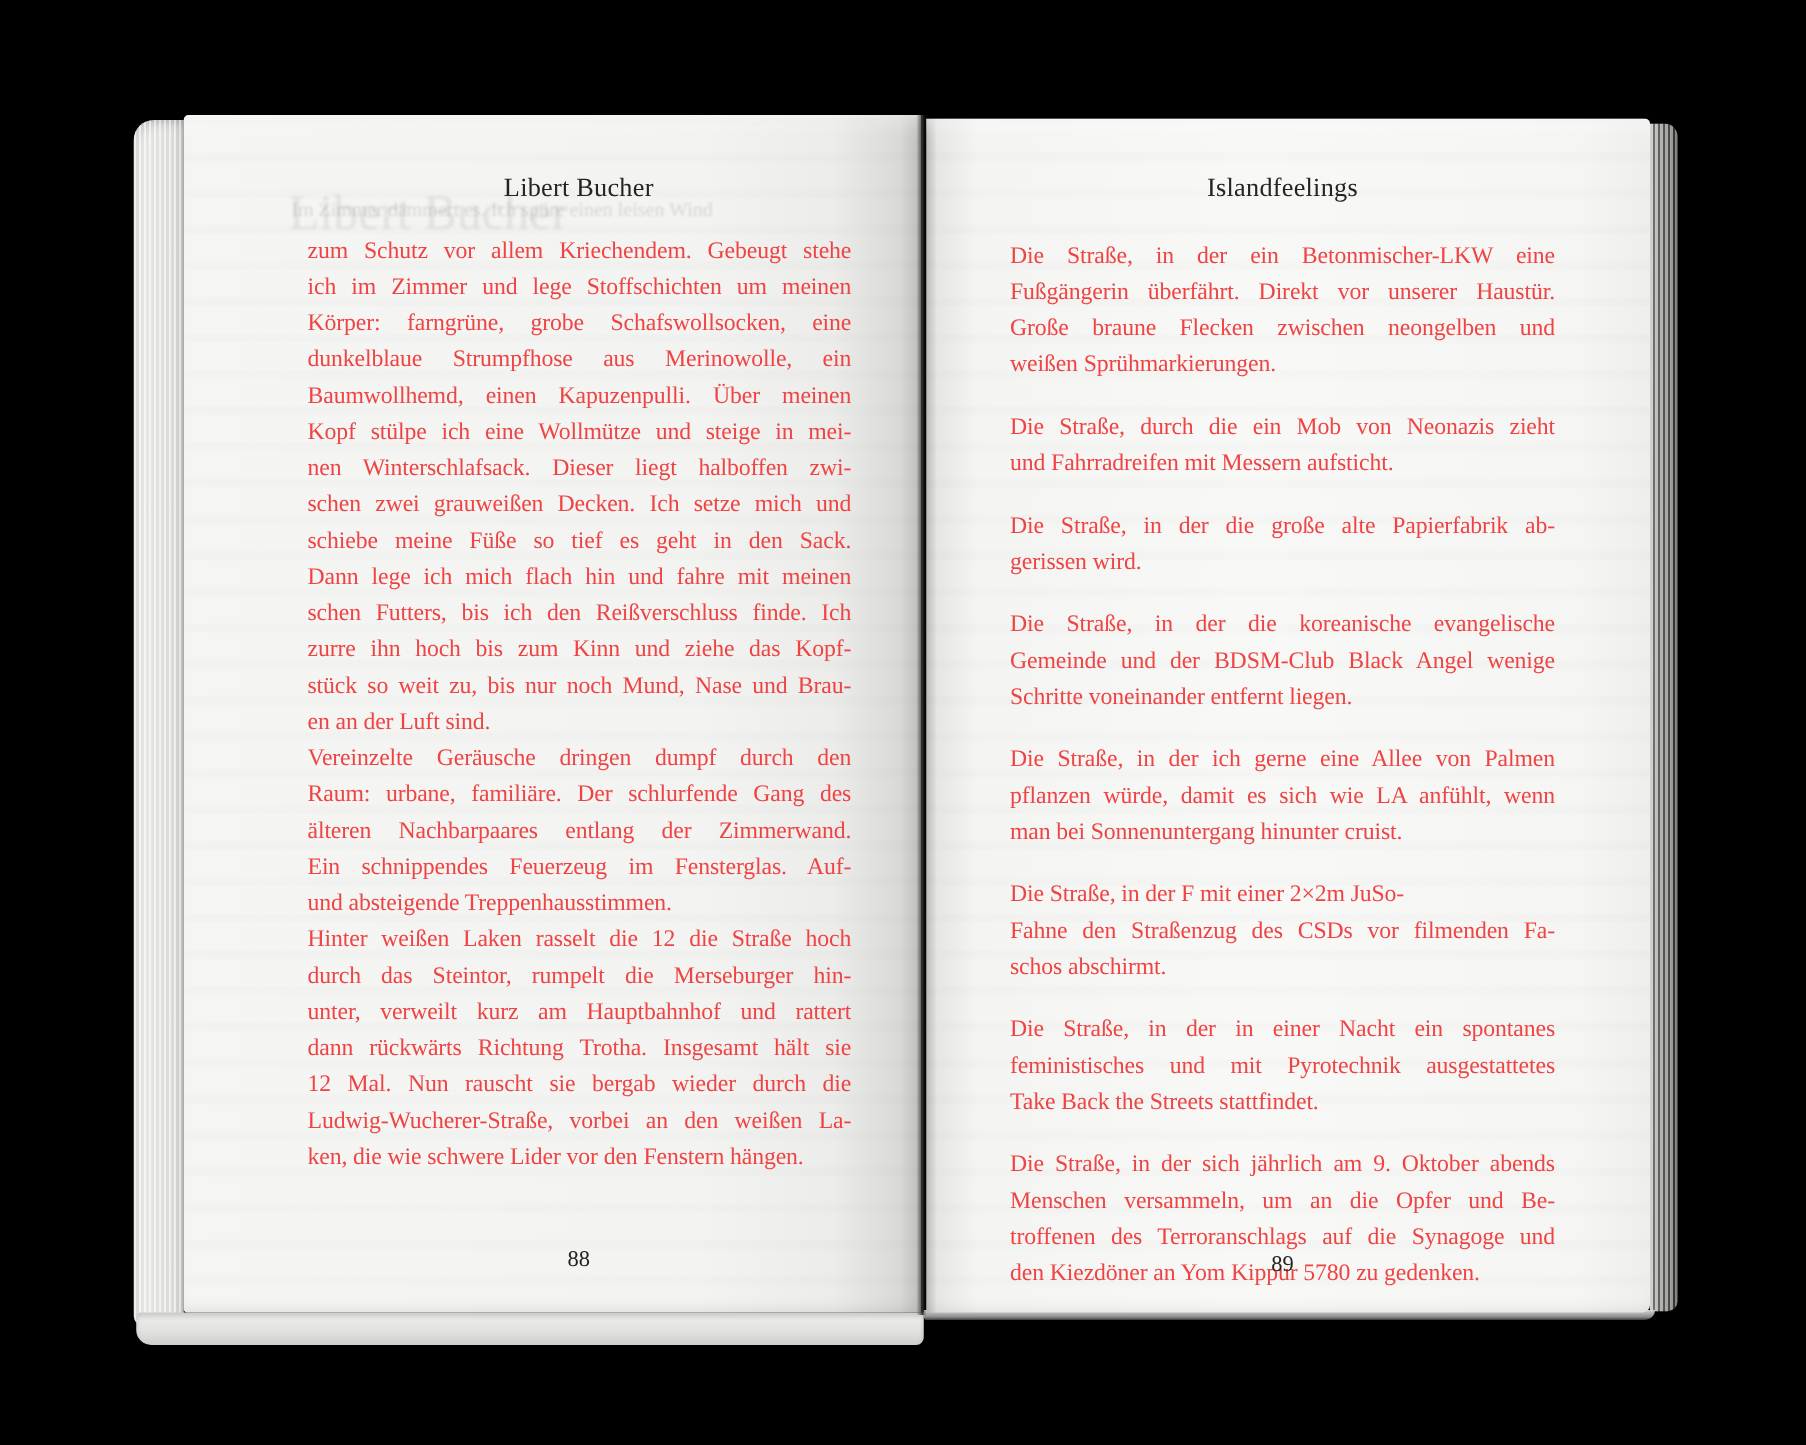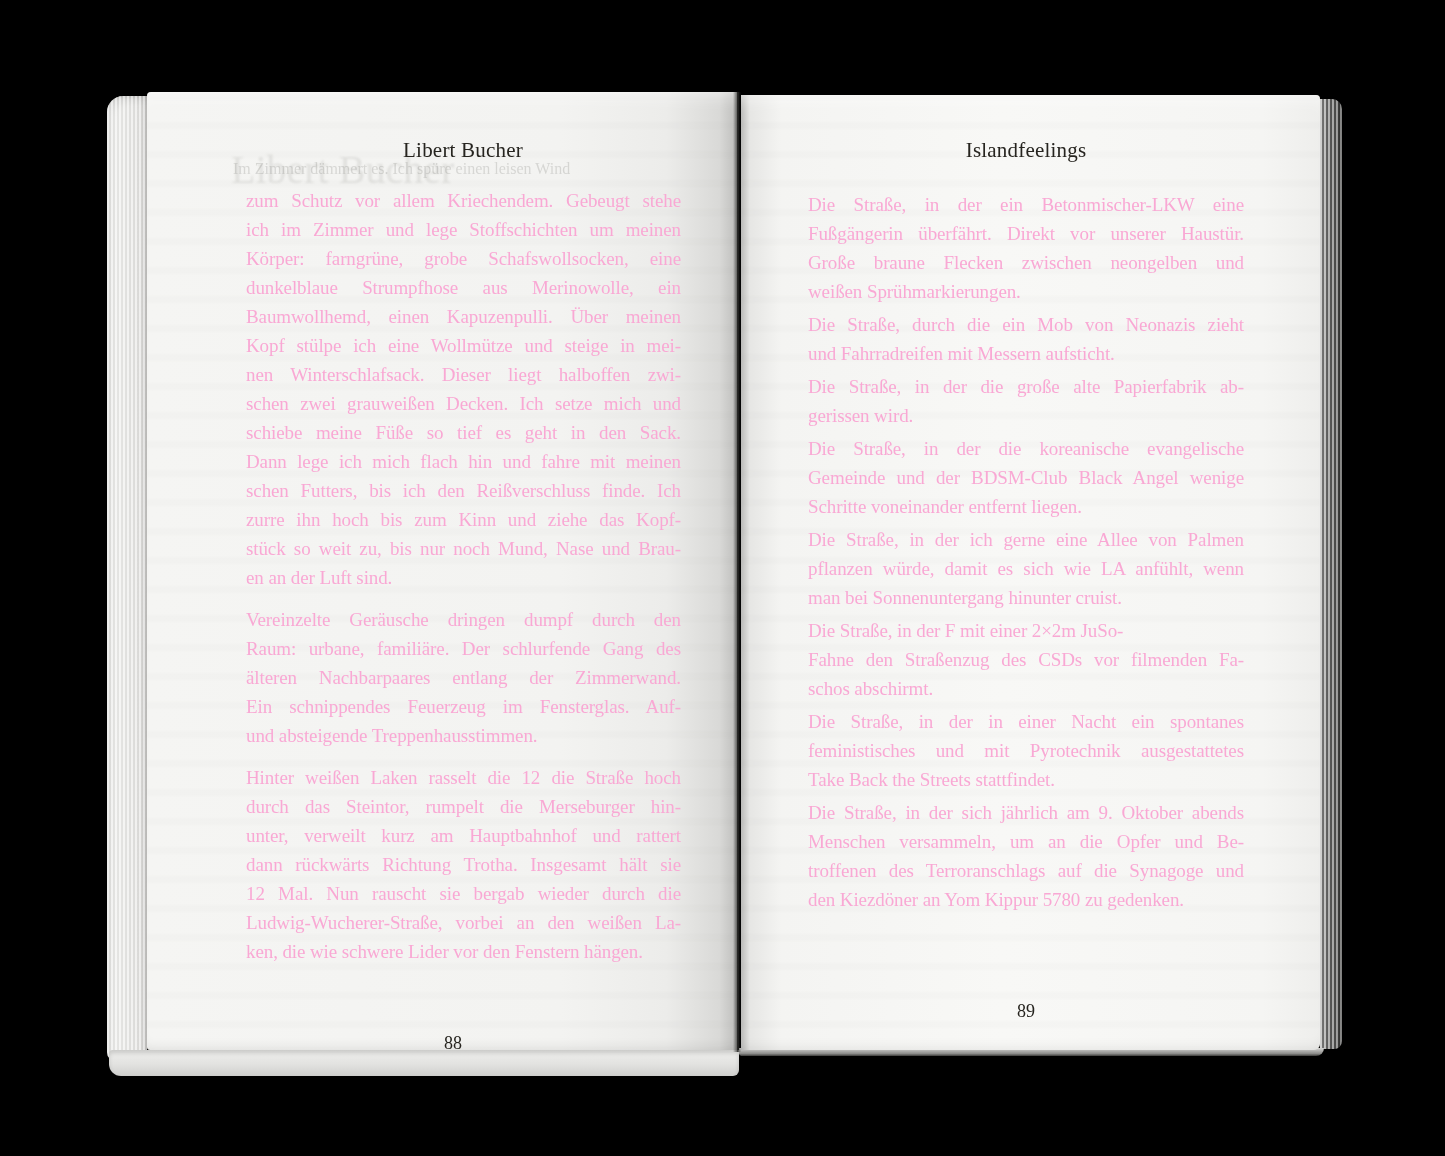--- a/index.html
+++ b/index.html
@@ -36,23 +36,23 @@
     box-shadow:inset 0 14px 18px -12px rgba(255,255,255,.7), inset 0 -10px 14px -10px rgba(0,0,0,.10);}
   .spine{position:absolute;left:733px;top:92px;width:8px;height:960px;
     background:linear-gradient(90deg,rgba(40,40,38,0) 0%,rgba(40,40,38,.55) 45%,#2e2e2c 60%,rgba(40,40,38,.35) 80%,rgba(40,40,38,.05) 100%);}
   .mottle{position:absolute;inset:0;pointer-events:none;opacity:.5;filter:blur(1px);
     background:repeating-linear-gradient(0deg,transparent 0 22px,rgba(120,118,112,.045) 22px 29px);}
   
   .running-head{position:absolute;width:434px;text-align:center;font-size:21px;
     color:#26241f;letter-spacing:.2px;}
   .folio{position:absolute;width:434px;text-align:center;font-size:18px;color:#26241f;}
   .body-col{position:absolute;width:435px;font-size:19px;line-height:29px;
-    letter-spacing:-0.1px;color:#f9a8d4;}
-  .para + .para{margin-top:13px;}
-  .body-right .para + .para{margin-top:4px;}
+    letter-spacing:-0.1px;color:#ef4444;}
+  .para + .para{margin-top:0;}
+  .body-right .para + .para{margin-top:21px;}
   .line{height:29px;overflow:hidden;text-align:justify;text-align-last:justify;}
   .line.ragged{text-align-last:left;}
   
   .ghost-title{position:absolute;left:231px;top:146px;font-size:40px;white-space:nowrap;
     color:rgba(72,70,64,.11);filter:blur(1.2px);}
   .ghost-line{position:absolute;left:233px;top:160px;font-size:16px;white-space:nowrap;
     color:rgba(72,70,64,.17);filter:blur(.7px);}
 </style>
 </head>
 <body>
@@ -103,21 +103,21 @@
       <div class="para">
         <div class="line">Hinter weißen Laken rasselt die 12 die Straße hoch</div>
         <div class="line">durch das Steintor, rumpelt die Merseburger hin-</div>
         <div class="line">unter, verweilt kurz am Hauptbahnhof und rattert</div>
         <div class="line">dann rückwärts Richtung Trotha. Insgesamt hält sie</div>
         <div class="line">12 Mal. Nun rauscht sie bergab wieder durch die</div>
         <div class="line">Ludwig-Wucherer-Straße, vorbei an den weißen La-</div>
         <div class="line ragged">ken, die wie schwere Lider vor den Fenstern hängen.</div>
       </div>
     </div>
-  <div class="folio" style="left:236px;top:997px;margin-top:36px;">88</div>
+  <div class="folio" style="left:246px;top:997px;">88</div>
 
   <div class="running-head" style="left:808px;top:138px;width:436px;">Islandfeelings</div>
   <div class="body-col body-right" style="left:808px;top:190px;width:436px;">
       <div class="para">
         <div class="line">Die Straße, in der ein Betonmischer-LKW eine</div>
         <div class="line">Fußgängerin überfährt. Direkt vor unserer Haustür.</div>
         <div class="line">Große braune Flecken zwischen neongelben und</div>
         <div class="line ragged">weißen Sprühmarkierungen.</div>
       </div>
       <div class="para">

